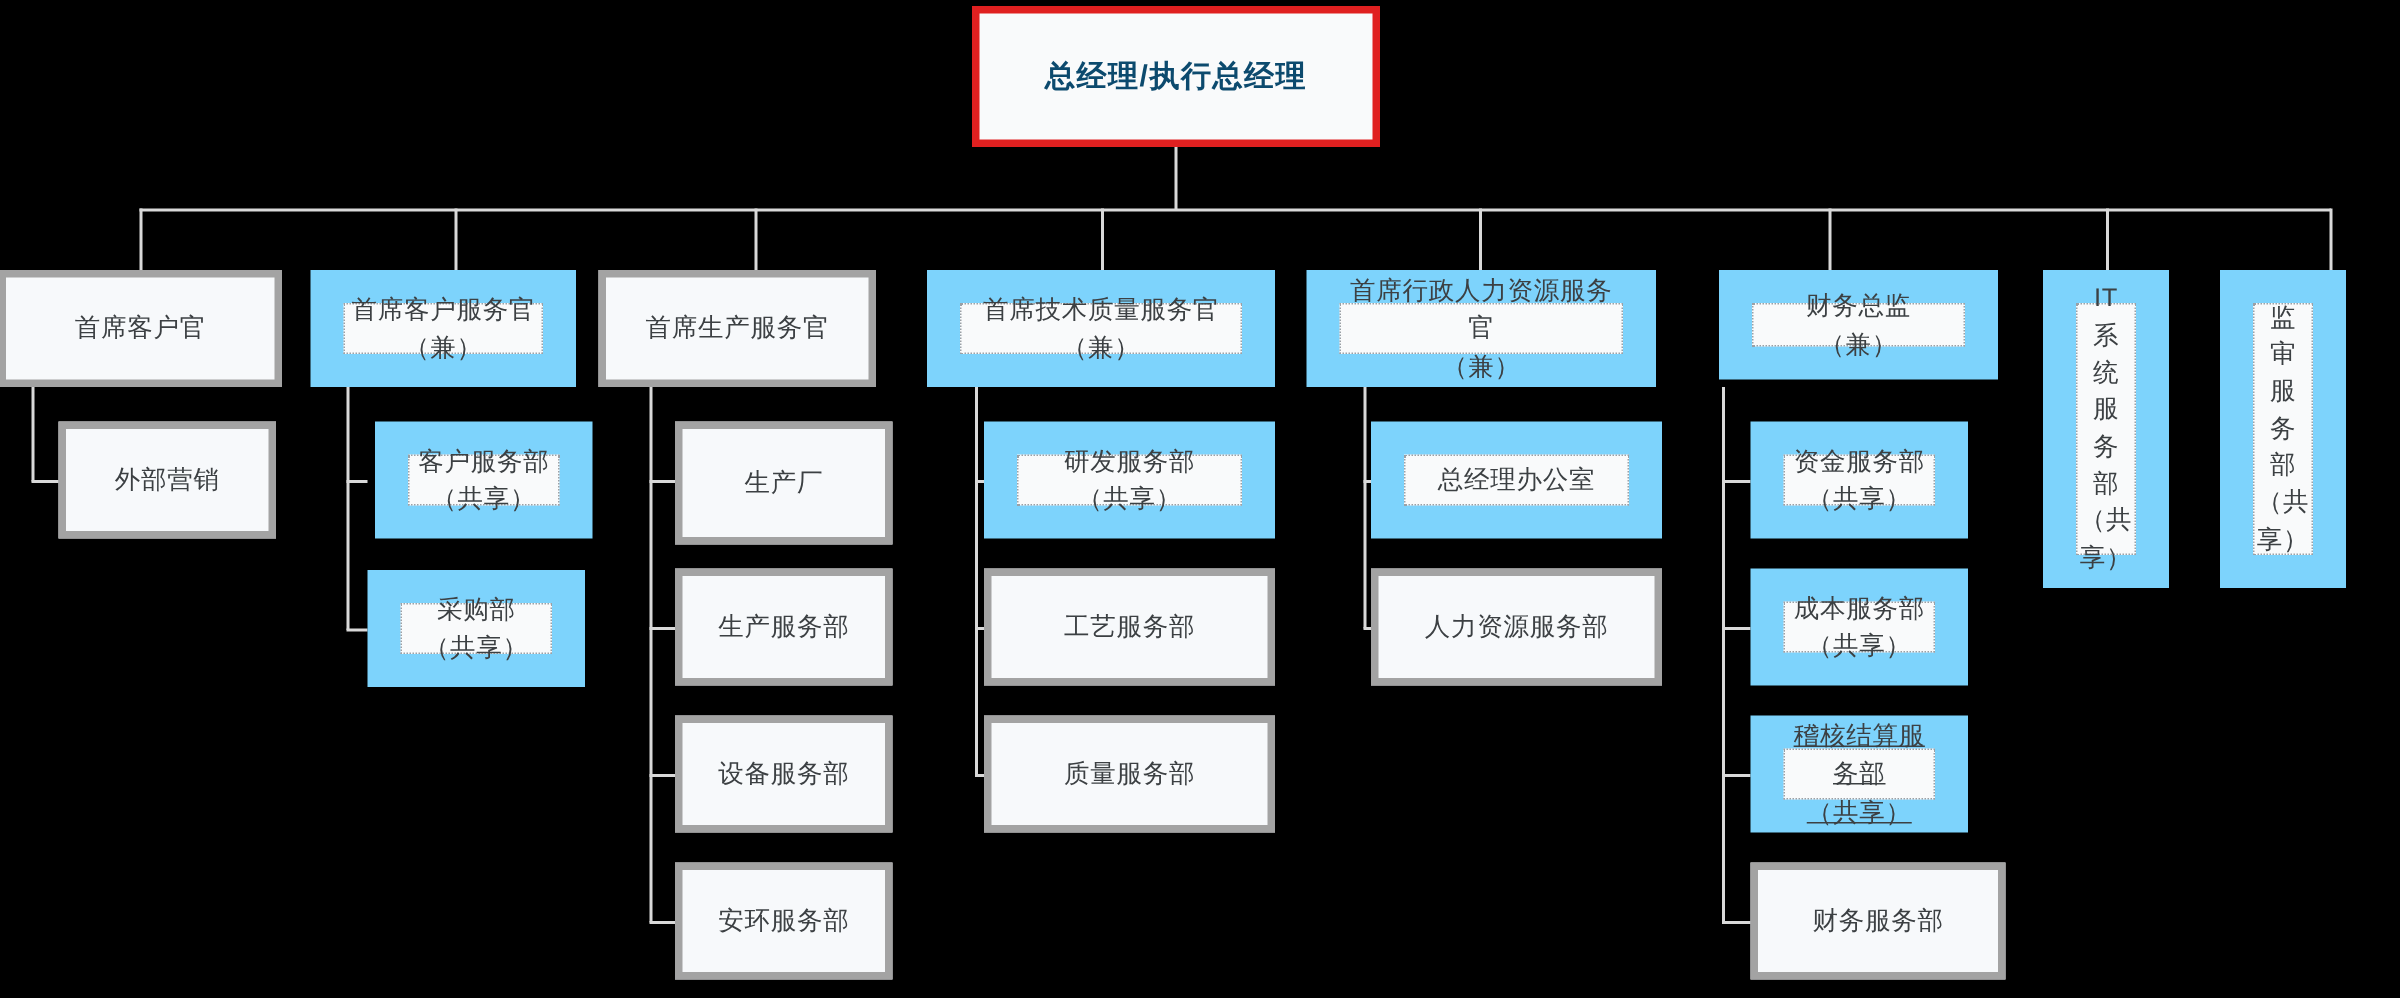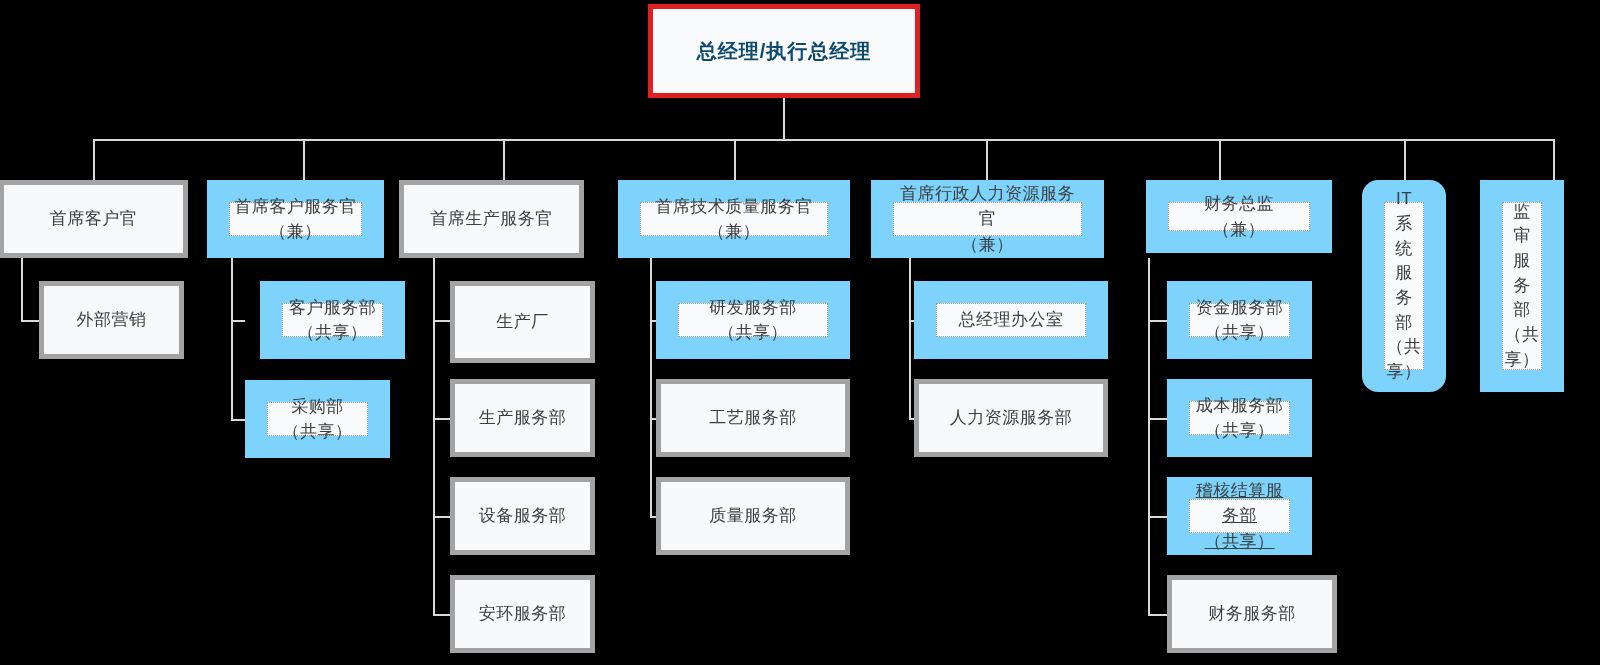--- a/index.html
+++ b/index.html
@@ -113,21 +113,21 @@
     <div class="inner">
       <span class="lbl">
         <span>首席客户服务官</span><br>
         <span>（兼）</span>
       </span>
     </div>
   </div>
   <div class="conn-v" style="left:231px; top:258px; height:162px;"></div>
   <div class="conn-h" style="left:231px; top:320px; width:14px;"></div>
   <div class="conn-h" style="left:231px; top:419px; width:14px;"></div>
-  <div class="node dotted" style="left:260px; top:281px; width:145px; height:78px;">
+  <div class="node dotted" style="left:250px; top:281px; width:145px; height:78px;">
     <div class="inner">
       <span class="lbl">
         <span>客户服务部</span><br>
         <span>（共享）</span>
       </span>
     </div>
   </div>
   <div class="node dotted" style="left:245px; top:380px; width:145px; height:78px;">
     <div class="inner">
       <span class="lbl">
@@ -239,21 +239,21 @@
       <span class="lbl">
         <span>稽核结算服务部</span><br>
         <span>（共享）</span>
       </span>
     </div>
   </div>
   <div class="node solid" style="left:1167px; top:575px; width:170px; height:78px;">
     <span class="lbl">财务服务部</span>
   </div>
 
-  <div class="node dotted vertical" style="left:1362px; top:180px; width:84px; height:212px;border-radius:16px;">
+  <div class="node dotted vertical" style="left:1362px; top:180px; width:84px; height:212px;">
     <div class="inner">
       <span class="lbl">IT</span>
       <span class="lbl">系</span>
       <span class="lbl">统</span>
       <span class="lbl">服</span>
       <span class="lbl">务</span>
       <span class="lbl">部</span>
       <span class="lbl">（共享）</span>
     </div>
   </div>

